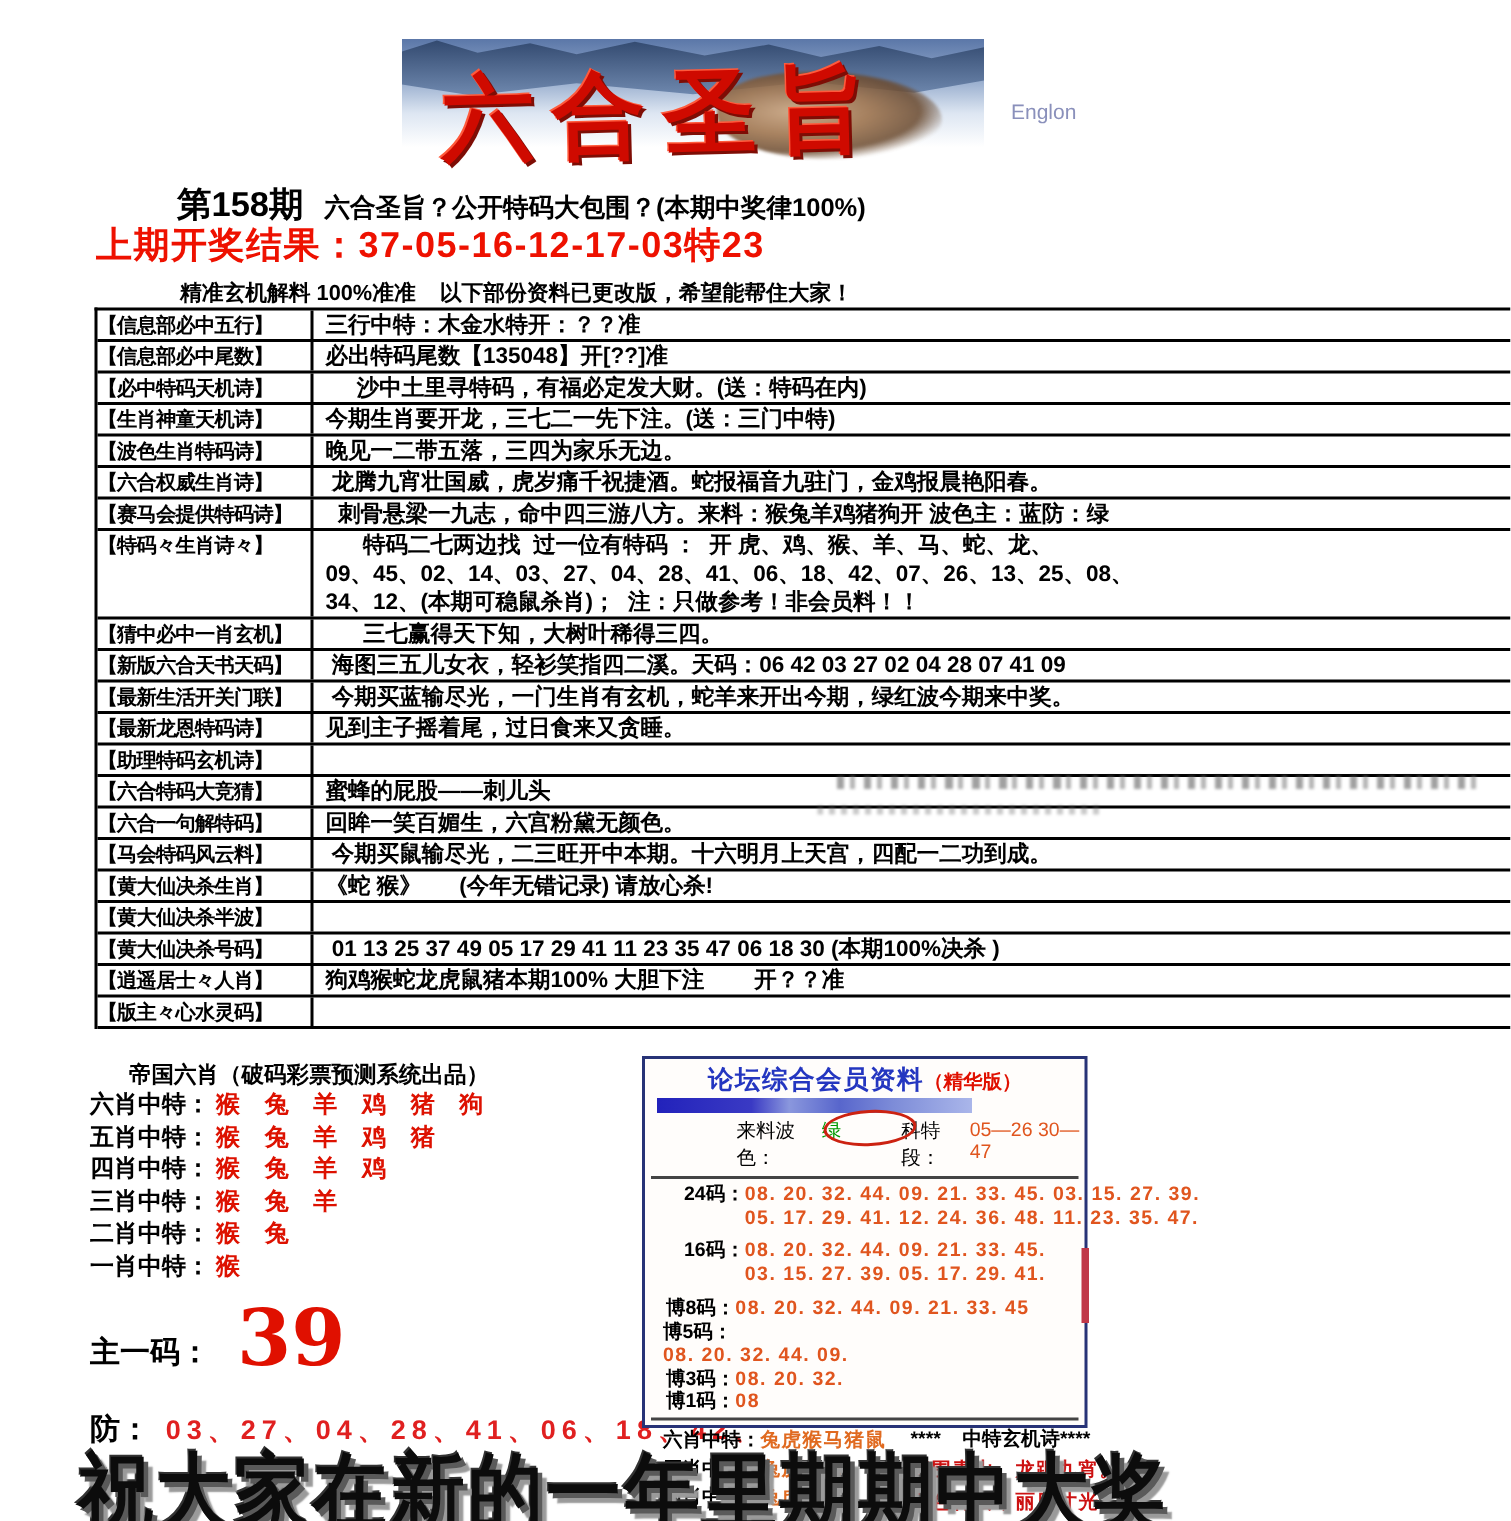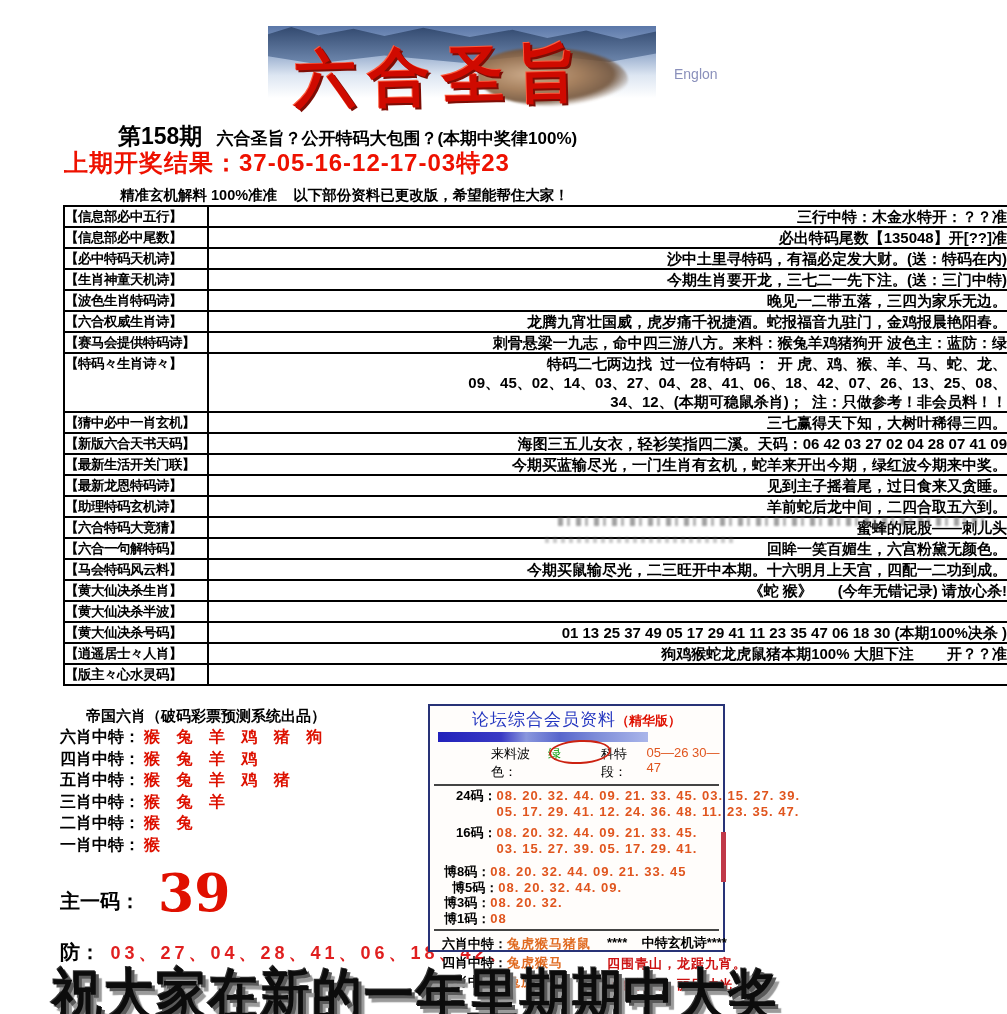--- a/index.html
+++ b/index.html
@@ -24,21 +24,21 @@
   .issue-no{font-size:23px;font-weight:bold;color:#000;margin-right:14px;}
   .issue-cap{font-size:17px;font-weight:bold;color:#000;}
   .last-result{position:absolute;left:64px;top:147px;font-size:24px;font-weight:bold;color:#ee1100;letter-spacing:1px;}
   .notice{position:absolute;left:120px;top:186px;font-size:14.5px;font-weight:bold;color:#000;white-space:pre;}
   
   .main-table{position:absolute;left:63px;top:205px;width:942px;border-top:2px solid #000;border-left:2px solid #000;}
   .trow{display:flex;border-bottom:2px solid #000;}
   .tlabel{width:142px;flex:0 0 142px;border-right:2px solid #000;font-weight:bold;font-size:13.5px;
      letter-spacing:-0.5px;line-height:19px;white-space:nowrap;overflow:hidden;color:#000;}
   .tcontent{flex:1;font-weight:bold;font-size:15px;color:#000;padding-left:8px;}
-  .tline{line-height:19px;white-space:pre-wrap;text-align:right;}
+  .tline{line-height:19px;white-space:pre-wrap;}
   
   .smudge1{position:absolute;left:558px;top:517px;width:428px;height:9px;opacity:.55;filter:blur(1px);
      background:repeating-linear-gradient(90deg,#555 0 5px,transparent 5px 9px,#777 9px 12px,transparent 12px 18px);}
   .smudge2{position:absolute;left:545px;top:537px;width:190px;height:6px;opacity:.35;filter:blur(1px);
      background:repeating-linear-gradient(90deg,#666 0 4px,transparent 4px 8px);}
   
   .left-panel{position:absolute;left:60px;top:707px;width:365px;}
   .panel-title{font-size:15px;font-weight:bold;margin-left:26px;color:#000;}
   .erow{font-size:16px;font-weight:bold;line-height:21.5px;white-space:pre;}
   .erow .elabel{color:#000;}
@@ -46,21 +46,21 @@
   .maincode-row{margin-top:16px;display:flex;align-items:flex-end;}
   .maincode-label{font-size:20px;font-weight:bold;color:#000;}
   .maincode-value{font-size:52px;line-height:44px;font-weight:bold;color:#e01000;margin-left:18px;font-family:"DejaVu Serif",serif;}
   .guard-row{margin-top:24px;white-space:nowrap;}
   .guard-label{font-size:20px;font-weight:bold;color:#000;}
   .guard-nums{font-size:18px;font-weight:bold;color:#e02020;letter-spacing:4px;margin-left:6px;}
   
   .member-box{position:absolute;left:428px;top:704px;width:297px;height:248px;border:2px solid #283377;
      background:#fffdfb;box-sizing:border-box;}
   .mb-title{text-align:center;margin-top:2px;white-space:nowrap;}
-  .mb-title .t1{font-size:17px;font-weight:normal;color:#2436c0;letter-spacing:1px;}
+  .mb-title .t1{font-size:17px;font-weight:bold;color:#2436c0;letter-spacing:1px;}
   .mb-title .t2{font-size:13px;font-weight:bold;color:#e01000;}
   .mb-bar{margin:1px 0 0 8px;height:10px;width:210px;
      background:linear-gradient(90deg,#2222bb 0%,#3a3ac4 30%,#8a97dd 42%,#5866cc 58%,#7d8cd8 75%,#aab6ea 100%);}
   .mb-wave{display:flex;font-size:13px;font-weight:normal;margin-top:3px;padding-left:25px;}
   .mb-wave .wl{margin-left:36px;color:#000;}
   .mb-wave .wv{color:#009a00;}
   .mb-wave .wr{margin-left:40px;color:#000;}
   .mb-wave .wrv{color:#e0551e;}
   .mb-hr{border:none;border-top:2px solid #444;margin:3px 4px 2px 4px;}
   .mrow{font-size:13px;font-weight:bold;display:flex;line-height:15.5px;}
@@ -170,23 +170,20 @@
       </div>
     </div>
     <div class="trow">
       <div class="tlabel">【最新龙恩特码诗】</div>
       <div class="tcontent">
         <div class="tline">见到主子摇着尾，过日食来又贪睡。</div>
       </div>
     </div>
     <div class="trow">
       <div class="tlabel">【助理特码玄机诗】</div>
-      <div class="tcontent">
-        <div class="tline">羊前蛇后龙中间，二四合取五六到。</div>
-      </div>
     </div>
     <div class="trow">
       <div class="tlabel">【六合特码大竞猜】</div>
       <div class="tcontent">
         <div class="tline">蜜蜂的屁股——刺儿头</div>
       </div>
     </div>
     <div class="trow">
       <div class="tlabel">【六合一句解特码】</div>
       <div class="tcontent">
@@ -225,22 +222,22 @@
     </div>
   </div>
 
 <div class="smudge1"></div>
 <div class="smudge2"></div>
 
 <div class="left-panel">
   <div class="panel-title">帝国六肖（破码彩票预测系统出品）</div>
   <div id="empire-rows">
       <div class="erow"><span class="elabel">六肖中特：</span><span class="evalue">猴 兔 羊 鸡 猪 狗</span></div>
+      <div class="erow"><span class="elabel">五肖中特：</span><span class="evalue">猴 兔 羊 鸡 猪</span></div>
       <div class="erow"><span class="elabel">四肖中特：</span><span class="evalue">猴 兔 羊 鸡</span></div>
-      <div class="erow"><span class="elabel">五肖中特：</span><span class="evalue">猴 兔 羊 鸡 猪</span></div>
       <div class="erow"><span class="elabel">三肖中特：</span><span class="evalue">猴 兔 羊</span></div>
       <div class="erow"><span class="elabel">二肖中特：</span><span class="evalue">猴 兔</span></div>
       <div class="erow"><span class="elabel">一肖中特：</span><span class="evalue">猴</span></div>
     </div>
   <div class="maincode-row">
     <span class="maincode-label">主一码：</span>
     <span class="maincode-value">39</span>
   </div>
   <div class="guard-row">
     <span class="guard-label">防：</span>
@@ -274,21 +271,21 @@
           <div class="mline">08. 20. 32. 44. 09. 21. 33. 45.</div>
           <div class="mline">03. 15. 27. 39. 05. 17. 29. 41.</div>
         </span>
       </div>
       <div class="mrow" style="margin-left: 14px; margin-top: 8px;">
         <span class="mlabel">博8码：</span>
         <span class="mlines">
           <div class="mline">08. 20. 32. 44. 09. 21. 33. 45</div>
         </span>
       </div>
-      <div class="mrow" style="margin-left: 22px;">
+      <div class="mrow" style="margin-left: 12px; flex-direction: column;">
         <span class="mlabel">博5码：</span>
         <span class="mlines">
           <div class="mline">08. 20. 32. 44. 09.</div>
         </span>
       </div>
       <div class="mrow" style="margin-left: 14px;">
         <span class="mlabel">博3码：</span>
         <span class="mlines">
           <div class="mline">08. 20. 32.</div>
         </span>

